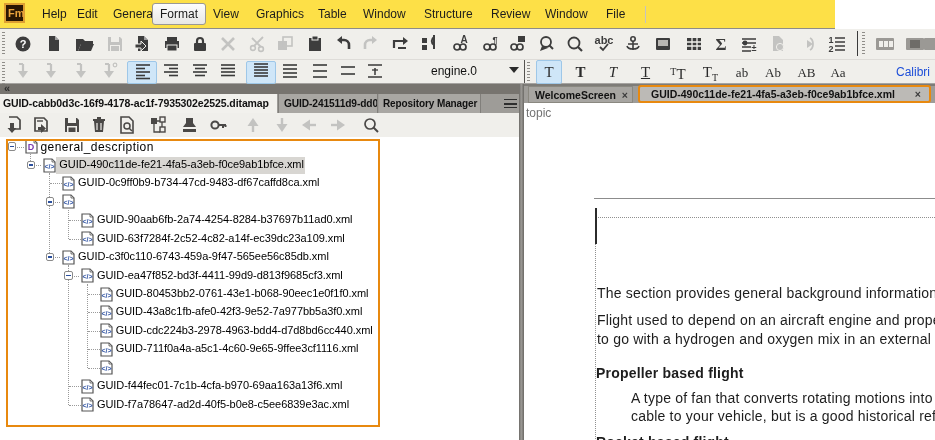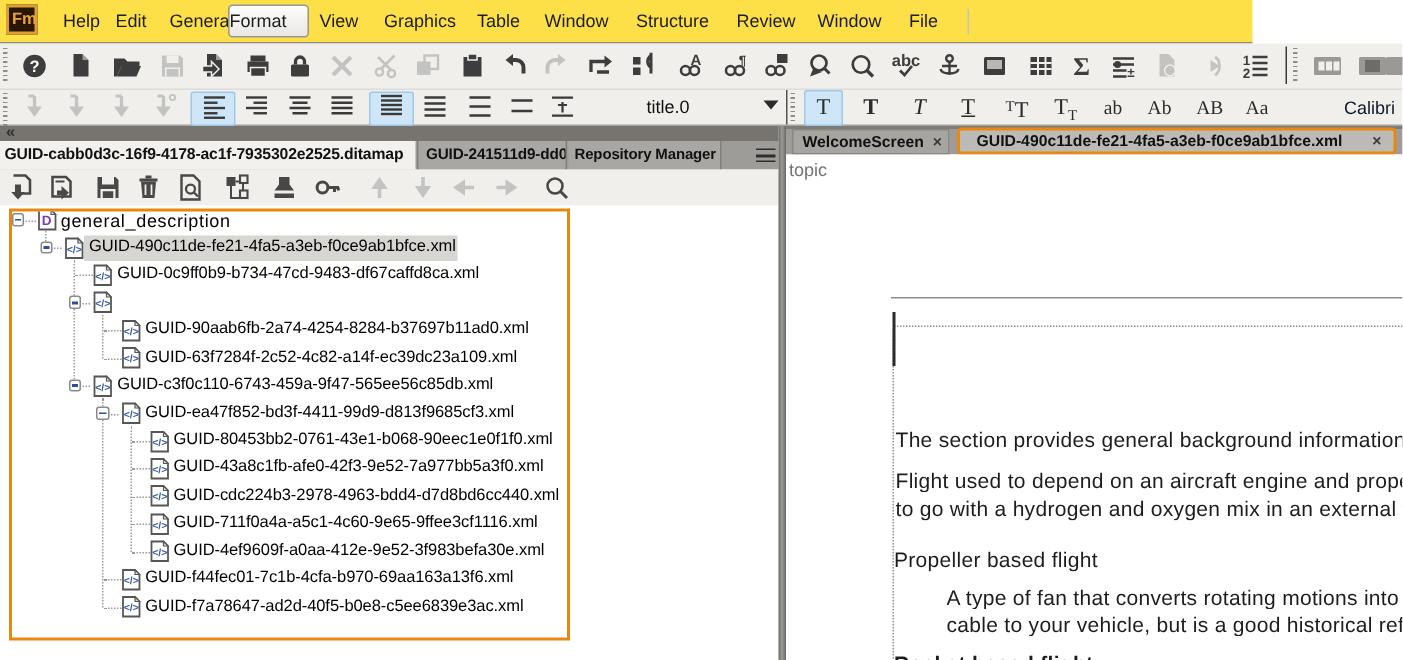--- a/index.html
+++ b/index.html
@@ -34,21 +34,21 @@
 </head>
 <body>
 
 <div class="abs" id="menubar">
  <div class="abs" style="left:4px;top:3px;width:21px;height:20px;background:#2a1703;border:2px solid #dd9f33">
       <span style="position:absolute;left:2px;top:2px;font-size:11px;font-weight:bold;color:#eba43c">Fm</span>
     </div>
  <span class="mi" style="left:42px">Help</span>
  <span class="mi" style="left:77px">Edit</span>
  <span class="mi" style="left:113px">General</span>
- <span class="abs" style="left:152px;top:3px;width:54px;height:22px;background:linear-gradient(#fdfdfd,#e8e7e4);border:1px solid #9a9894;border-radius:3px;text-align:left;font-size:12px;color:#1c1c1c;line-height:21px">Format</span>
+ <span class="abs" style="left:152px;top:3px;width:54px;height:22px;background:linear-gradient(#fdfdfd,#e8e7e4);border:1px solid #9a9894;border-radius:3px;text-align:center;font-size:12px;color:#1c1c1c;line-height:21px">Format</span>
  <span class="mi" style="left:213px">View</span>
  <span class="mi" style="left:256px">Graphics</span>
  <span class="mi" style="left:318px">Table</span>
  <span class="mi" style="left:363px">Window</span>
  <span class="mi" style="left:424px">Structure</span>
  <span class="mi" style="left:491px">Review</span>
  <span class="mi" style="left:545px">Window</span>
  <span class="mi" style="left:606px">File</span>
  <span class="abs" style="left:645px;top:6px;width:1px;height:17px;background:#c5c3c0"></span>
 </div>
@@ -278,27 +278,27 @@
       <div class="abs" style="left:566.5px;top:31px;width:28px;height:24px;text-align:center;font-family:'Liberation Serif',serif;font-size:15px;color:#2b2b2b;line-height:24px"><b>T</b></div>
       <div class="abs" style="left:599px;top:31px;width:28px;height:24px;text-align:center;font-family:'Liberation Serif',serif;font-size:15px;color:#2b2b2b;line-height:24px"><i>T</i></div>
       <div class="abs" style="left:631.5px;top:31px;width:28px;height:24px;text-align:center;font-family:'Liberation Serif',serif;font-size:15px;color:#2b2b2b;line-height:24px"><u>T</u></div>
       <div class="abs" style="left:664px;top:31px;width:28px;height:24px;text-align:center;font-family:'Liberation Serif',serif;font-size:15px;color:#2b2b2b;line-height:24px"><span style="font-size:10px;vertical-align:4px">T</span>T</div>
       <div class="abs" style="left:696.5px;top:31px;width:28px;height:24px;text-align:center;font-family:'Liberation Serif',serif;font-size:15px;color:#2b2b2b;line-height:24px">T<span style="font-size:10px;vertical-align:-4px">T</span></div>
       <div class="abs" style="left:728px;top:31px;width:28px;height:24px;text-align:center;font-family:'Liberation Serif',serif;font-size:15px;color:#2b2b2b;line-height:24px"><span style="font-size:13px">ab</span></div>
       <div class="abs" style="left:759px;top:31px;width:28px;height:24px;text-align:center;font-family:'Liberation Serif',serif;font-size:15px;color:#2b2b2b;line-height:24px"><span style="font-size:13px">Ab</span></div>
       <div class="abs" style="left:792.5px;top:31px;width:28px;height:24px;text-align:center;font-family:'Liberation Serif',serif;font-size:15px;color:#2b2b2b;line-height:24px"><span style="font-size:13px">AB</span></div>
       <div class="abs" style="left:824px;top:31px;width:28px;height:24px;text-align:center;font-family:'Liberation Serif',serif;font-size:15px;color:#2b2b2b;line-height:24px"><span style="font-size:13px">Aa</span></div>
     </div>
- <span class="abs" style="left:431px;top:35px;font-size:12px;color:#111">title.0</span>
+ <span class="abs" style="left:431px;top:35px;font-size:12px;color:#111">engine.0</span>
  <span class="abs" style="left:509px;top:38px;width:0;height:0;border-left:5px solid transparent;border-right:5px solid transparent;border-top:6px solid #2b2b2b"></span>
  <span class="abs" style="left:523.5px;top:31px;width:1px;height:23px;background:#55534f"></span>
  <div class="grip" style="left:527px;top:33px;height:20px"></div>
  <span class="abs" style="left:857px;top:2px;width:1px;height:25px;background:#3a3a3a"></span>
  <div class="grip" style="left:862px;top:3px;height:24px"></div>
- <span class="abs" style="left:896px;top:36px;font-size:12px;color:#0f172a">Calibri</span>
+ <span class="abs" style="left:896px;top:36px;font-size:12px;color:#1d4ed8">Calibri</span>
 </div>
 
 <div class="abs" id="lstrip">
     <span style="position:absolute;left:4px;top:-2px;color:#2e2e2e;font-size:11px;font-weight:bold">«</span>
   </div>
 <div class="abs" id="ltabbar">
  <div class="ltab" style="left:0;width:277px;background:#f2f1ed;padding-left:3px">GUID-cabb0d3c-16f9-4178-ac1f-7935302e2525.ditamap</div>
  <div class="ltab" style="left:278px;width:100px;background:#a9a7a3;border-left:1px solid #817f7b;border-right:1px solid #817f7b;padding-left:5px;font-size:10.2px">GUID-241511d9-dd0f</div>
  <div class="ltab" style="left:379px;width:102px;background:#a9a7a3;border-right:1px solid #817f7b;padding-left:4px;font-size:10px">Repository Manager</div>
  <div style="position:absolute;left:504px;top:5px;width:13px;height:9px;border-top:1.6px solid #2e2e2e;border-bottom:1.6px solid #2e2e2e">
@@ -480,21 +480,20 @@
         <path d="M9 1l3 3H9z" fill="#e8e8e8" stroke="#565656" stroke-width="0.8"></path>
         <text x="6.5" y="10.5" font-size="7" font-weight="bold" fill="#3255a4" text-anchor="middle">&lt;/&gt;</text>
       </svg>
       <div class="trow " style="left:107.7px;top:201.2px">GUID-711f0a4a-a5c1-4c60-9e65-9ffee3cf1116.xml</div>
       <div class="tstub" style="left:79.60000000000001px;top:226.7px;width:12.099999999999994px"></div>
       <svg class="ficon" style="left:91.7px;top:219.2px" width="13" height="15" viewBox="0 0 13 15">
         <path d="M1 1h8l3 3v10H1z" fill="#fff" stroke="#565656" stroke-width="1.2"></path>
         <path d="M9 1l3 3H9z" fill="#e8e8e8" stroke="#565656" stroke-width="0.8"></path>
         <text x="6.5" y="10.5" font-size="7" font-weight="bold" fill="#3255a4" text-anchor="middle">&lt;/&gt;</text>
       </svg>
-      <div class="trow " style="left:107.7px;top:219.7px">GUID-4ef9609f-a0aa-412e-9e52-3f983befa30e.xml</div>
       <div class="tstub" style="left:60.80000000000001px;top:245.10000000000002px;width:12.099999999999994px"></div>
       <svg class="ficon" style="left:72.9px;top:237.60000000000002px" width="13" height="15" viewBox="0 0 13 15">
         <path d="M1 1h8l3 3v10H1z" fill="#fff" stroke="#565656" stroke-width="1.2"></path>
         <path d="M9 1l3 3H9z" fill="#e8e8e8" stroke="#565656" stroke-width="0.8"></path>
         <text x="6.5" y="10.5" font-size="7" font-weight="bold" fill="#3255a4" text-anchor="middle">&lt;/&gt;</text>
       </svg>
       <div class="trow " style="left:88.9px;top:238.10000000000002px">GUID-f44fec01-7c1b-4cfa-b970-69aa163a13f6.xml</div>
       <div class="tstub" style="left:60.80000000000001px;top:263.5px;width:12.099999999999994px"></div>
       <svg class="ficon" style="left:72.9px;top:256px" width="13" height="15" viewBox="0 0 13 15">
         <path d="M1 1h8l3 3v10H1z" fill="#fff" stroke="#565656" stroke-width="1.2"></path>
@@ -515,17 +514,17 @@
 <div class="abs" id="rdoc">
  <div style="position:absolute;left:2px;top:3px;font-size:12px;color:#737373">topic</div>
 
  <div style="position:absolute;left:70px;top:94.5px;width:341px;height:1px;background:#8c8c8c"></div>
  <div style="position:absolute;left:72px;top:113.5px;width:339px;border-top:1px dotted #909090"></div>
  <div style="position:absolute;left:71px;top:114px;height:226px;border-left:1px dotted #909090"></div>
  <div style="position:absolute;left:71px;top:105px;width:1.6px;height:36px;background:#2b2b2b"></div>
  <div class="body13" style="left:73px;top:182px;width:338px">The section provides general background information for each flight type.</div>
  <div class="body13" style="left:73px;top:209px;width:338px">Flight used to depend on an aircraft engine and propeller, and later you had</div>
  <div class="body13" style="left:73px;top:228px;width:338px">to go with a hydrogen and oxygen mix in an external tank.</div>
- <div class="body13" style="left:72px;top:262px;width:338px;font-weight:normal;font-size:14px">Propeller based flight</div>
+ <div class="body13" style="left:72px;top:262px;width:338px;font-weight:bold;font-size:14px">Propeller based flight</div>
  <div class="body13" style="left:107px;top:287px;width:304px">A type of fan that converts rotating motions into thrust, and attaching a</div>
  <div class="body13" style="left:107px;top:305px;width:304px">cable to your vehicle, but is a good historical reference point for flight.</div>
  <div class="body13" style="left:72px;top:331px;width:338px;font-weight:bold;font-size:14px">Rocket based flight</div>
 </div>
 
 </body></html>

